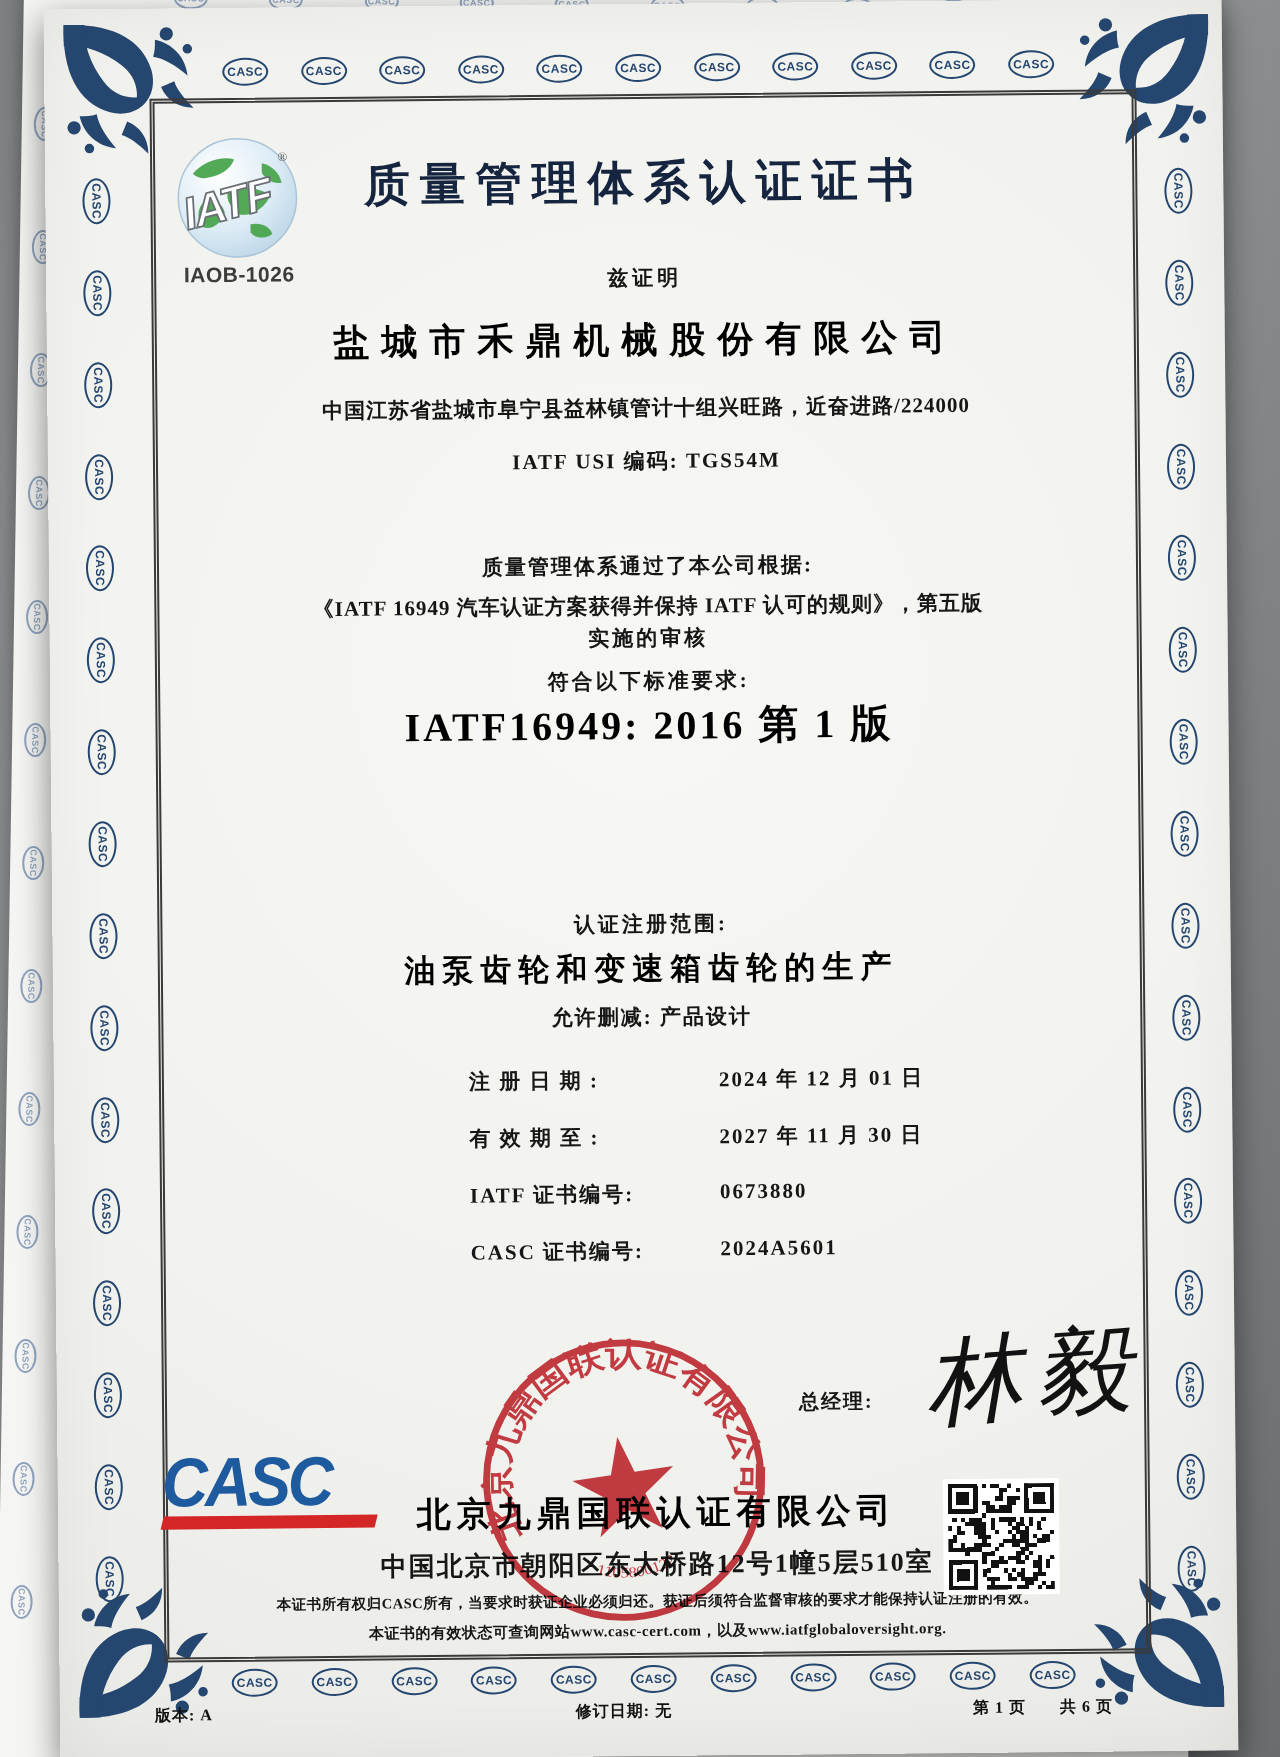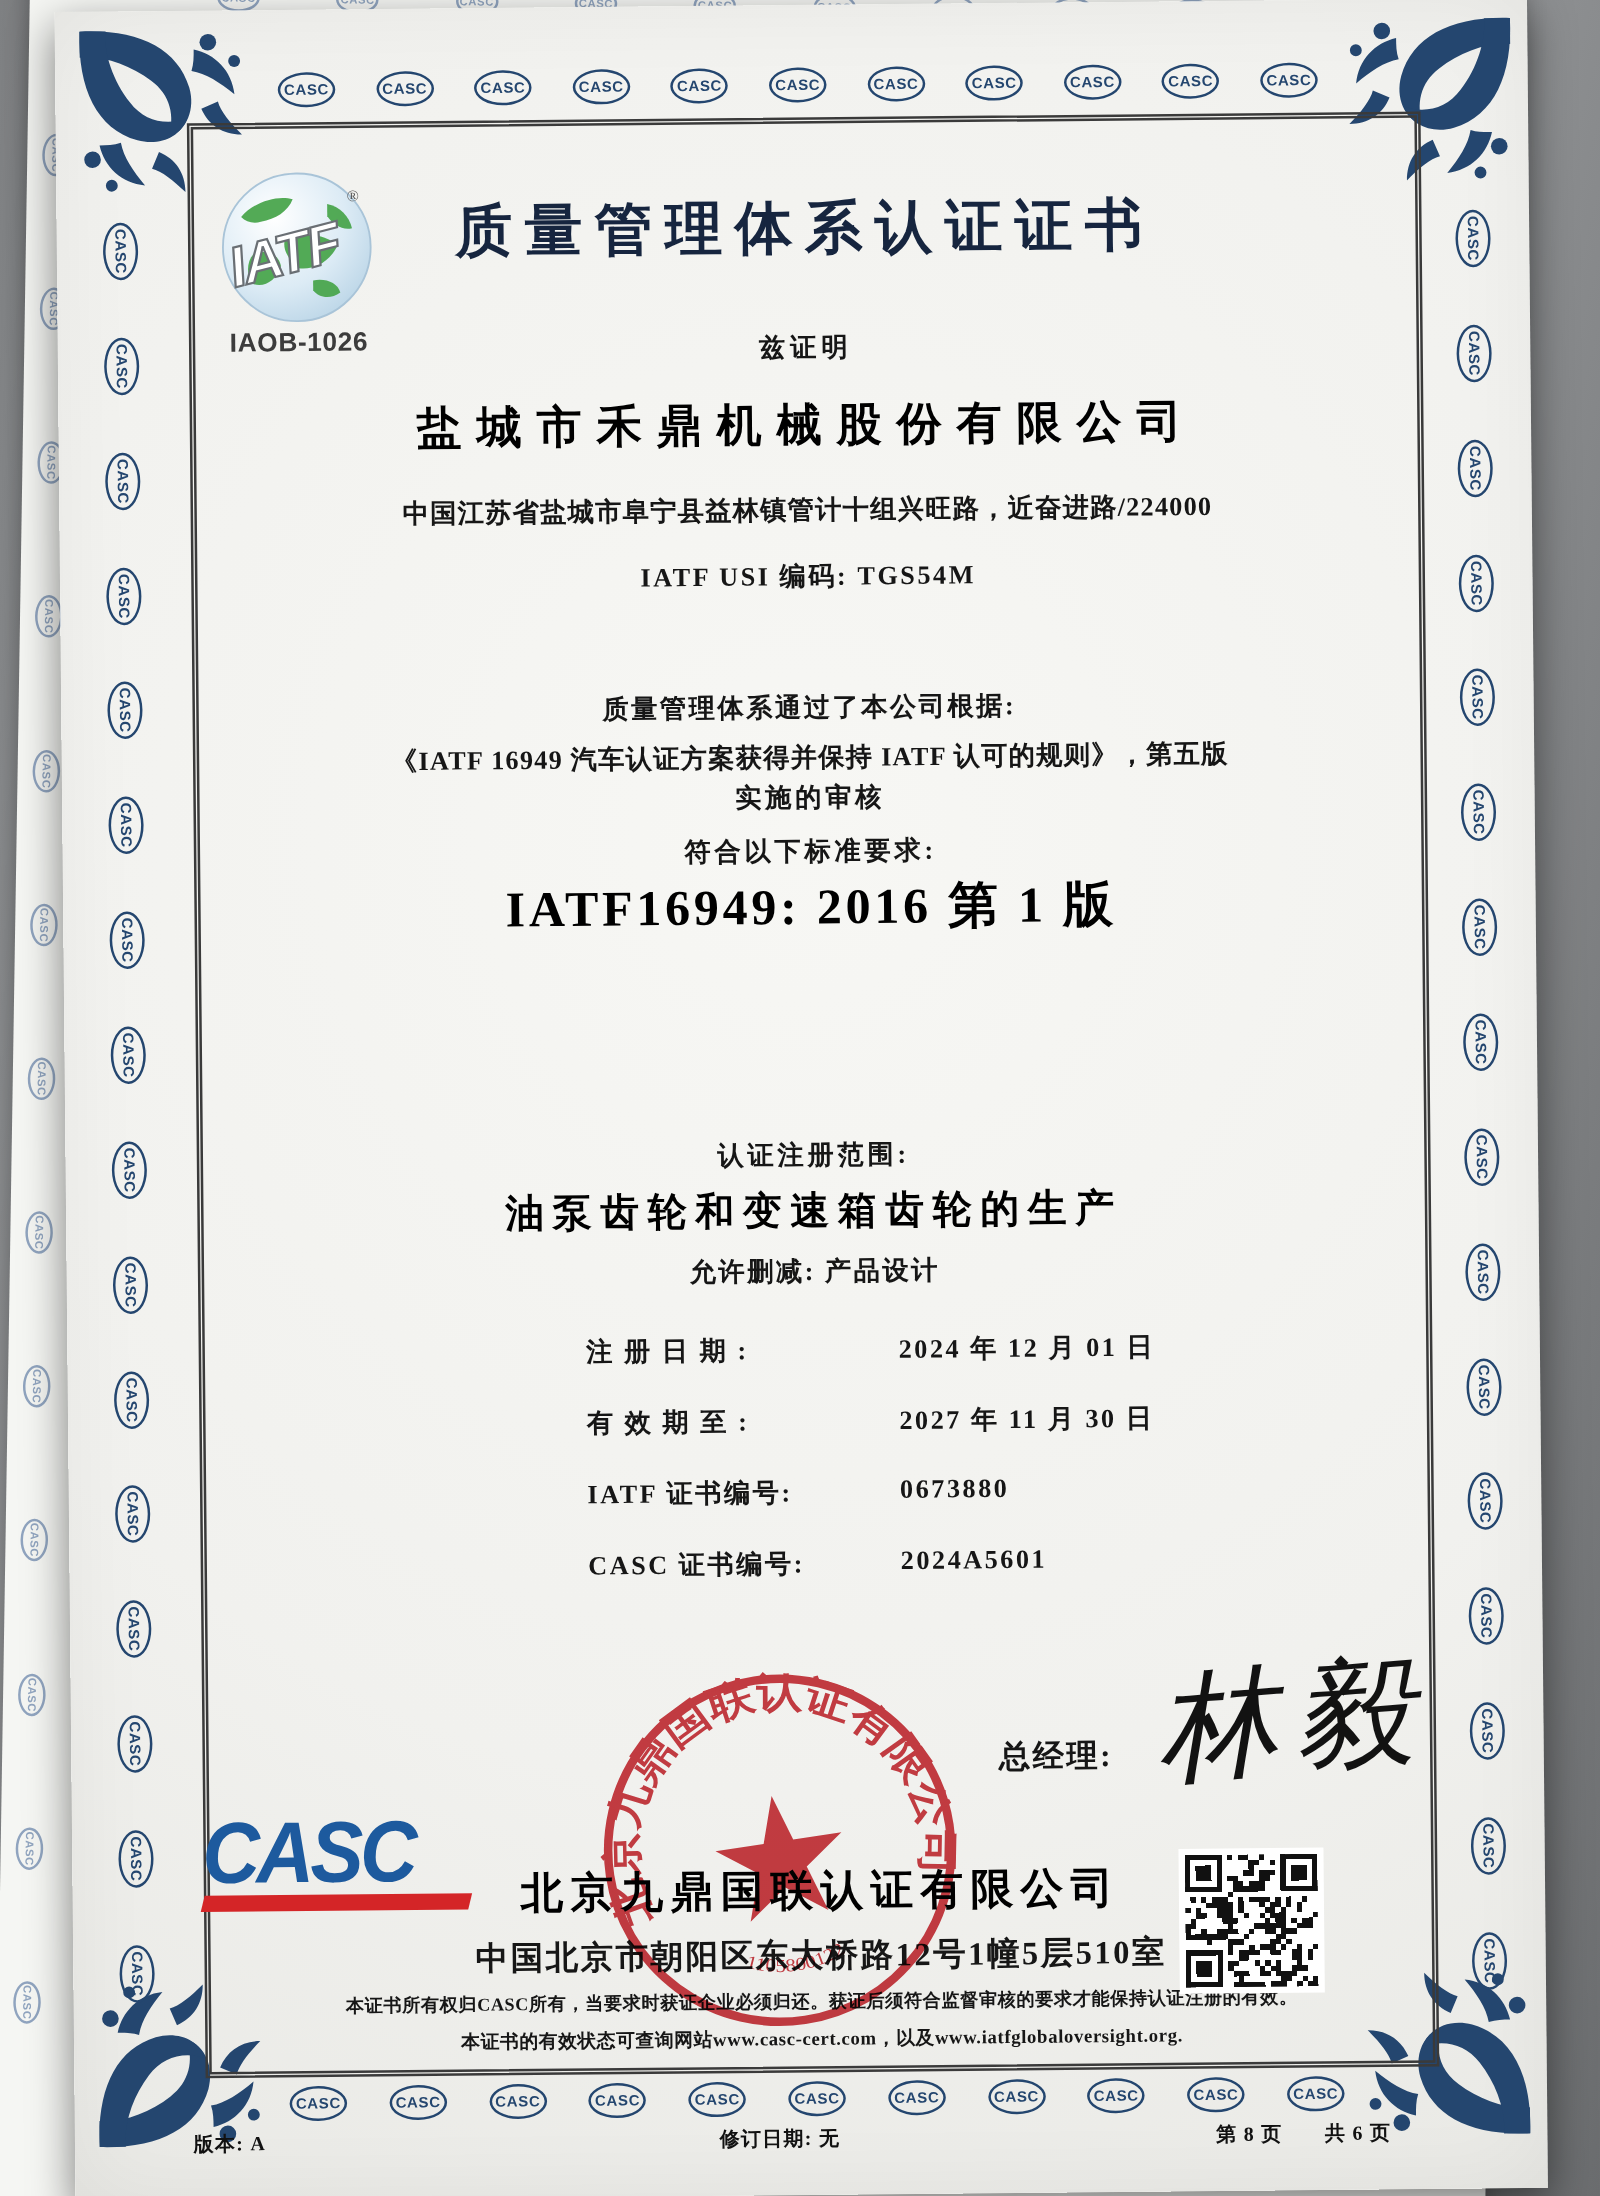--- a/index.html
+++ b/index.html
@@ -75,21 +75,21 @@
   
   .iatf-logo{position:absolute;left:128px;top:126px;width:128px;height:128px;}
   .iatf-logo svg{width:100%;height:100%;display:block;}
   .iaob{position:absolute;left:108px;top:255px;width:170px;text-align:center;
         font:600 21px "Liberation Sans",sans-serif;color:#3c3c3c;letter-spacing:.5px;}
 
   .stamp{position:absolute;left:420px;top:1330px;width:292px;height:292px;z-index:6;
          opacity:.88;mix-blend-mode:multiply;transform:rotate(-8deg);}
   .stamp svg{width:100%;height:100%;display:block;}
 
-  .signer{position:absolute;left:742px;top:1386px;font-size:25px;font-weight:700;
+  .signer{position:absolute;left:742px;top:1386px;font-size:20px;font-weight:700;
           letter-spacing:2px;z-index:4;}
   .signature{position:absolute;left:868px;top:1308px;width:330px;z-index:4;
              font-size:96px;font-style:italic;letter-spacing:14px;color:#121212;
              transform:rotate(-4deg);font-family:"DejaVu Serif",serif;}
 
   .casc-logo{position:absolute;left:104px;top:1442px;width:230px;z-index:3;}
   .casc-word{font-family:"Liberation Sans",sans-serif;font-size:64px;font-weight:800;
              font-style:italic;color:var(--cascblue);letter-spacing:-3px;line-height:1;
              transform:scaleY(1.08);}
   .casc-bar{width:214px;height:13px;background:var(--cascred);margin-top:2px;
@@ -570,19 +570,19 @@
         </svg>
     </div>
 
     <div class="cblock footnote1">本证书所有权归CASC所有，当要求时获证企业必须归还。获证后须符合监督审核的要求才能保持认证注册的有效。</div>
     <div class="cblock footnote2">本证书的有效状态可查询网站www.casc-cert.com，以及www.iatfglobaloversight.org.</div>
 
     <div class="footer-bar">
       <span class="fb-left">版本: A</span>
       <span class="fb-center">修订日期: 无</span>
       <span class="fb-right">
-        <span>第 8 页</span>
+        <span>第 1 页</span>
         <span>共 6 页</span>
       </span>
     </div>
 
   </div>
 </div>
 
 </body></html>

